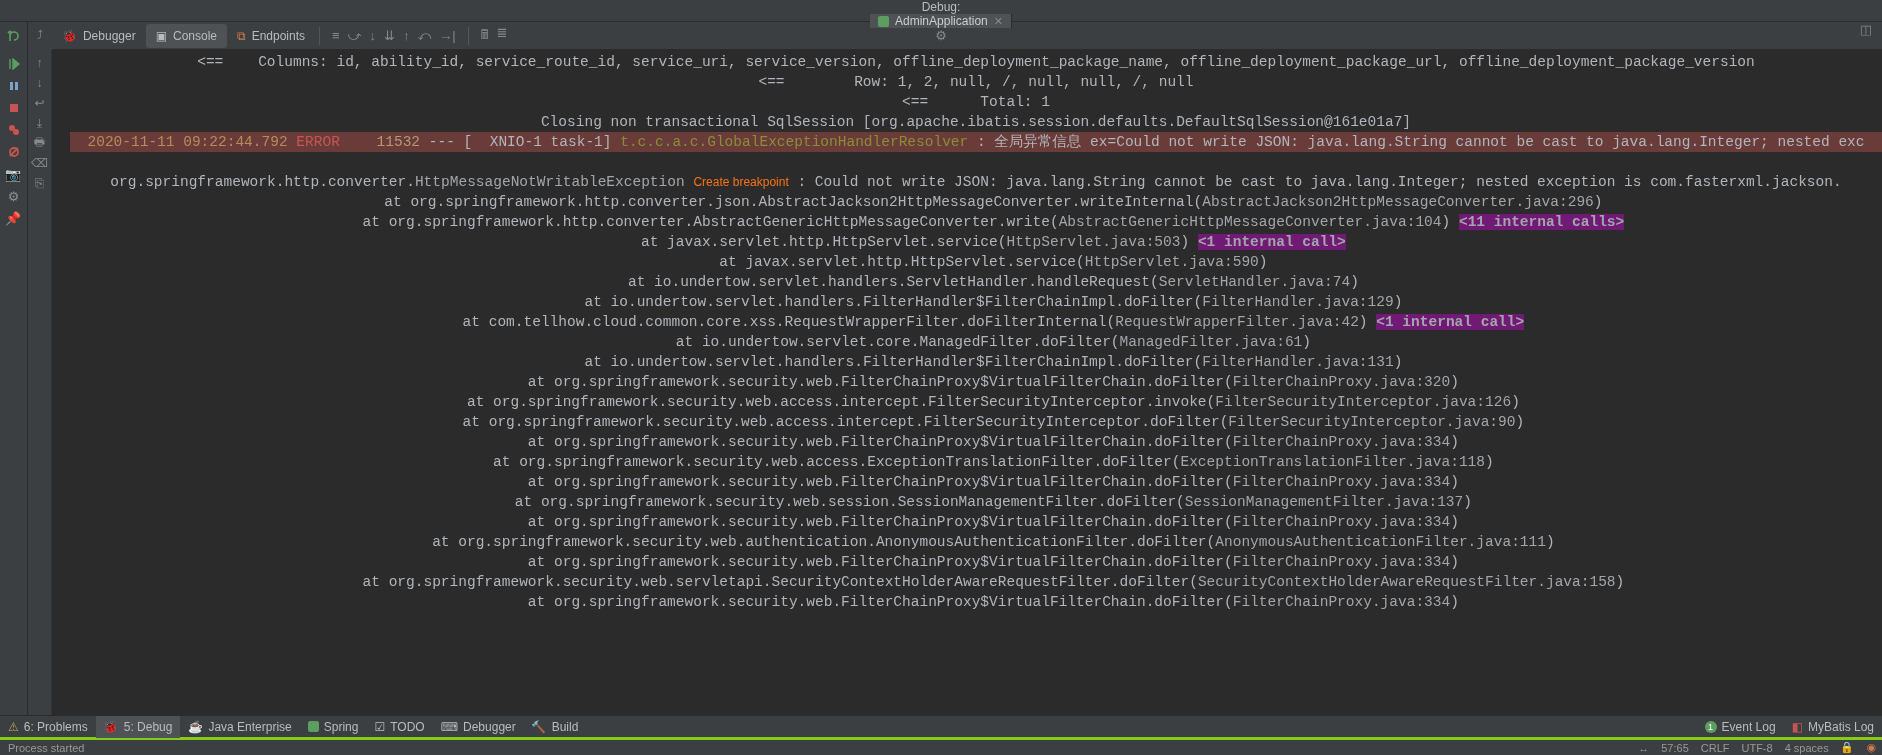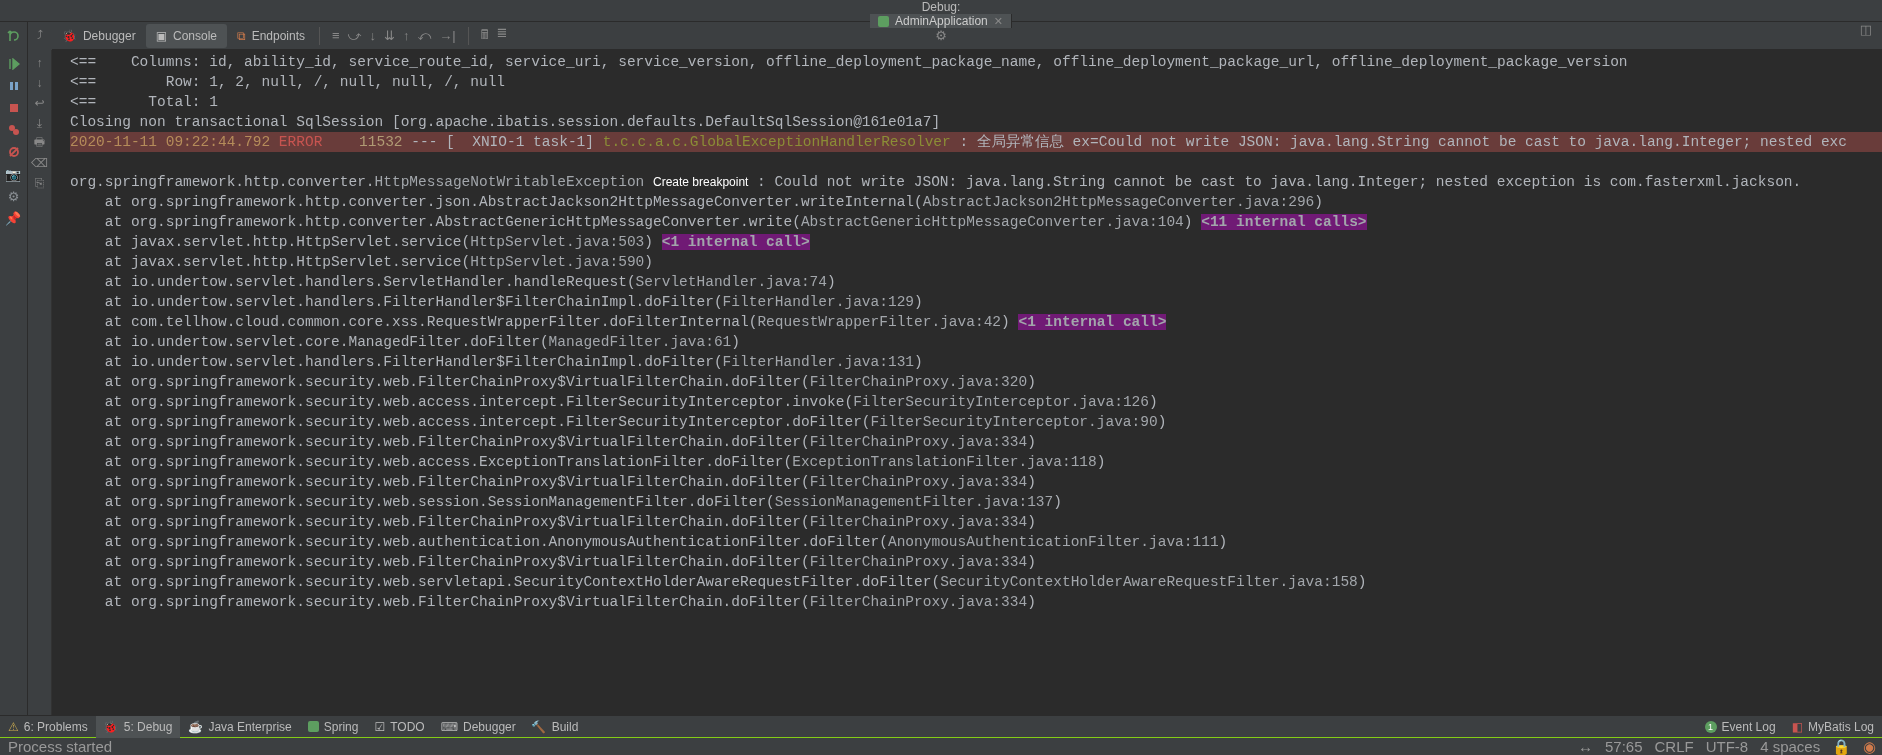--- a/index.html
+++ b/index.html
@@ -38,40 +38,40 @@
   .gut-blue { color: #3b8bd1; }
   .gut-red { color: #c75450; }
   .gut-grey { color: #8a8f94; }
 
   .second-gutter { width: 24px; background: #3c3f41; border-right: 1px solid #323232; display: flex; flex-direction: column; align-items: center; padding-top: 4px; gap: 2px; }
   .second-gutter .sg-btn { width: 18px; height: 18px; display: flex; align-items: center; justify-content: center; color: #888; font-size: 12px; cursor: pointer; }
 
   .fold-gutter { width: 18px; background: #2b2b2b; display: flex; flex-direction: column; align-items: center; padding-top: 4px; }
 
   .console { flex: 1; background: #2b2b2b; font-family: "Consolas","Courier New",monospace; font-size: 14.5px; line-height: 20px; white-space: pre; overflow: hidden; padding-top: 2px; }
-  .line { height: 20px; }
+  .line { height: 20px; text-align: center; }
   .txt { color: #b1b5bb; }
   .link { color: #a2a6ab; text-decoration-color: #6a6f75; cursor: pointer; }
   .err-ts { color: #b58c5a; }
   .err-lvl { color: #c75450; font-weight: normal; }
   .err-code { color: #b09b74; margin-left: 28px; }
   .err-cls { color: #8b8d36; }
   .err-bg { background: #693c3a; display: inline-block; width: 100%; }
-  .cbp { color: #ffffff; font-family: "Segoe UI", Arial, sans-serif; font-size: 12px; }
+  .cbp { color: #f97316; font-family: "Segoe UI", Arial, sans-serif; font-size: 12px; }
   .hilite { background: #701a75; font-weight: bold; }
 
   
   .bottom-bar { height: 22px; background: #3c3f41; border-top: 1px solid #2b2b2b; display: flex; align-items: center; font-size: 12px; }
   .bb-item { display: flex; align-items: center; padding: 0 8px; gap: 5px; color: #bbb; cursor: pointer; height: 22px; }
   .bb-item.active { background: #4e5254; }
   .bb-spacer { flex: 1; }
   .bb-badge { width: 12px; height: 12px; border-radius: 50%; background: #5d9e60; display: inline-flex; align-items: center; justify-content: center; font-size: 9px; color: #fff; }
 
   
-  .status-bar { height: 18px; background: #3c3f41; border-top: 1px solid #84cc16; display: flex; align-items: center; font-size: 15px; color: #999; }
+  .status-bar { height: 18px; background: #3c3f41; border-top: 3px solid #84cc16; display: flex; align-items: center; font-size: 11px; color: #999; }
   .sb-left { padding: 0 8px; flex: 1; }
   .sb-item { padding: 0 6px; }
   .sb-lock { color: #777; }
   .sb-g { color: #d07b4c; }
 
   svg { display: block; }
 </style>
 </head>
 <body>
 

